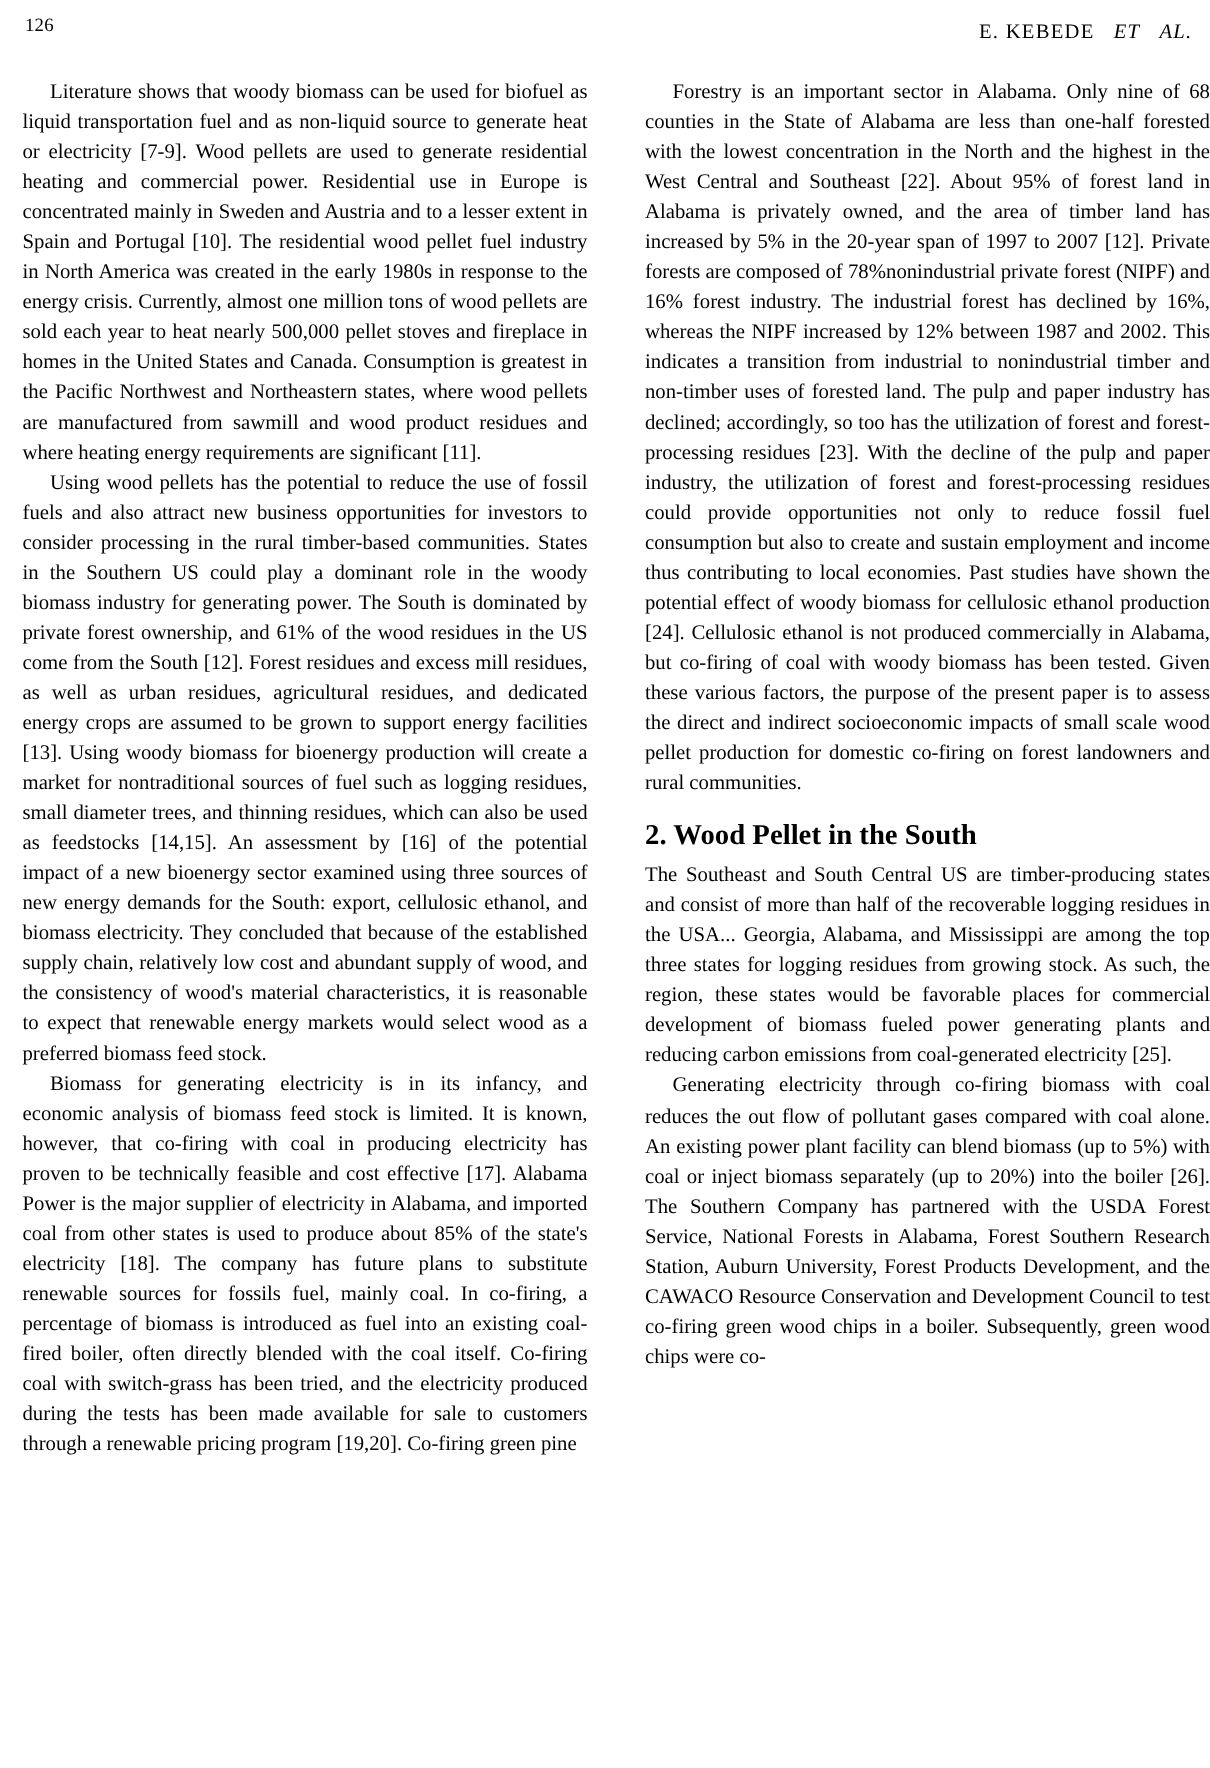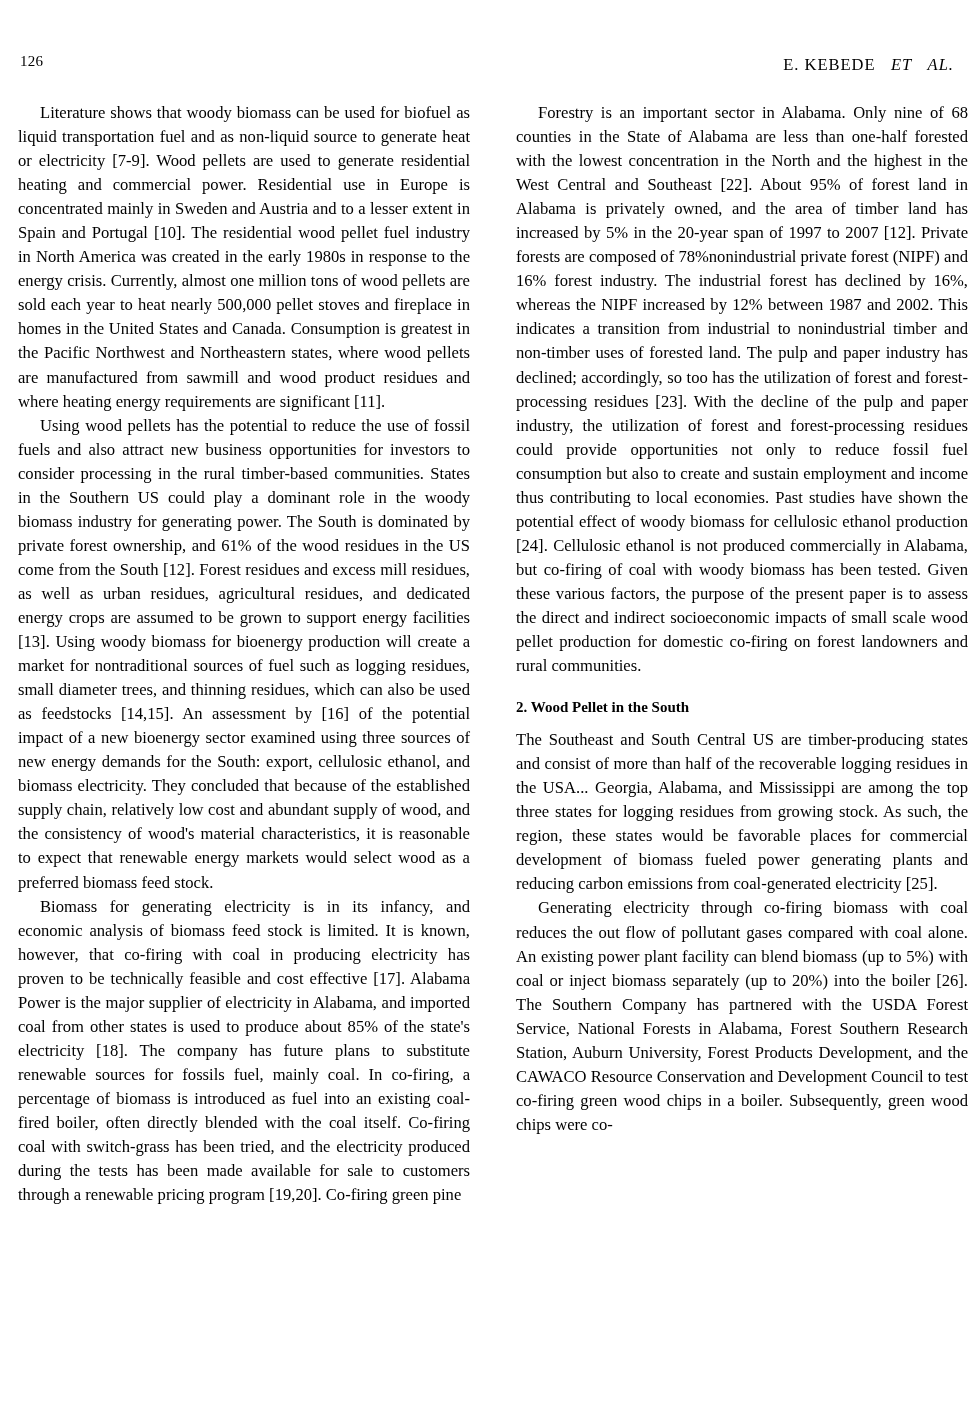--- a/index.html
+++ b/index.html
@@ -13,21 +13,20 @@
     font-family: "Liberation Serif", serif;
     color: #000000;
     position: relative;
   }
   .page {
     position: relative;
     width: 968px;
     height: 1140px;
     box-sizing: border-box;
     padding: 1px 14px;
-    margin-top: 40px;
   }
   
   .running-head {
     position: relative;
     height: 46px;
     padding-top: 14px;
     box-sizing: border-box;
   }
   .page-number {
     position: absolute;
@@ -63,21 +62,21 @@
     line-height: 24.05px;
     text-align: justify;
     text-justify: inter-word;
     hyphens: manual;
   }
   p.indent {
     text-indent: 22px;
   }
   h2.section-head {
     font-family: "Liberation Serif", serif;
-    font-size: 15px;
+    font-size: 23px;
     font-weight: bold;
     margin: 18px 0 9px 0;
     line-height: 23px;
     text-align: left;
   }
   
   .footer {
     position: absolute;
     left: 18px;
     right: 18px;

